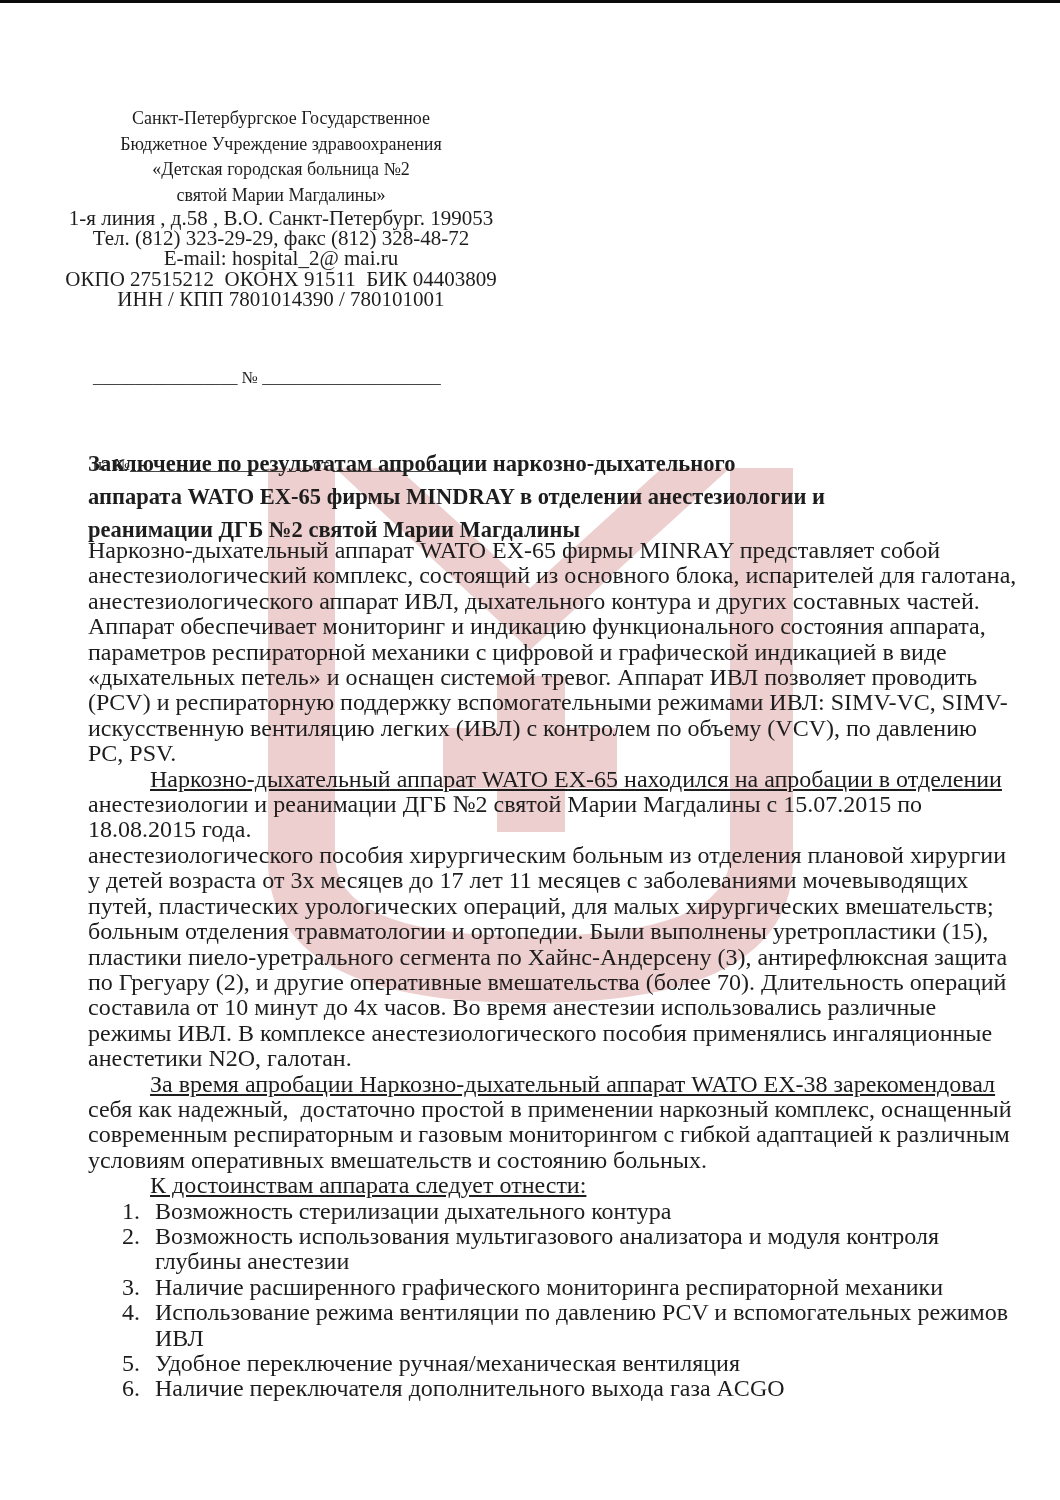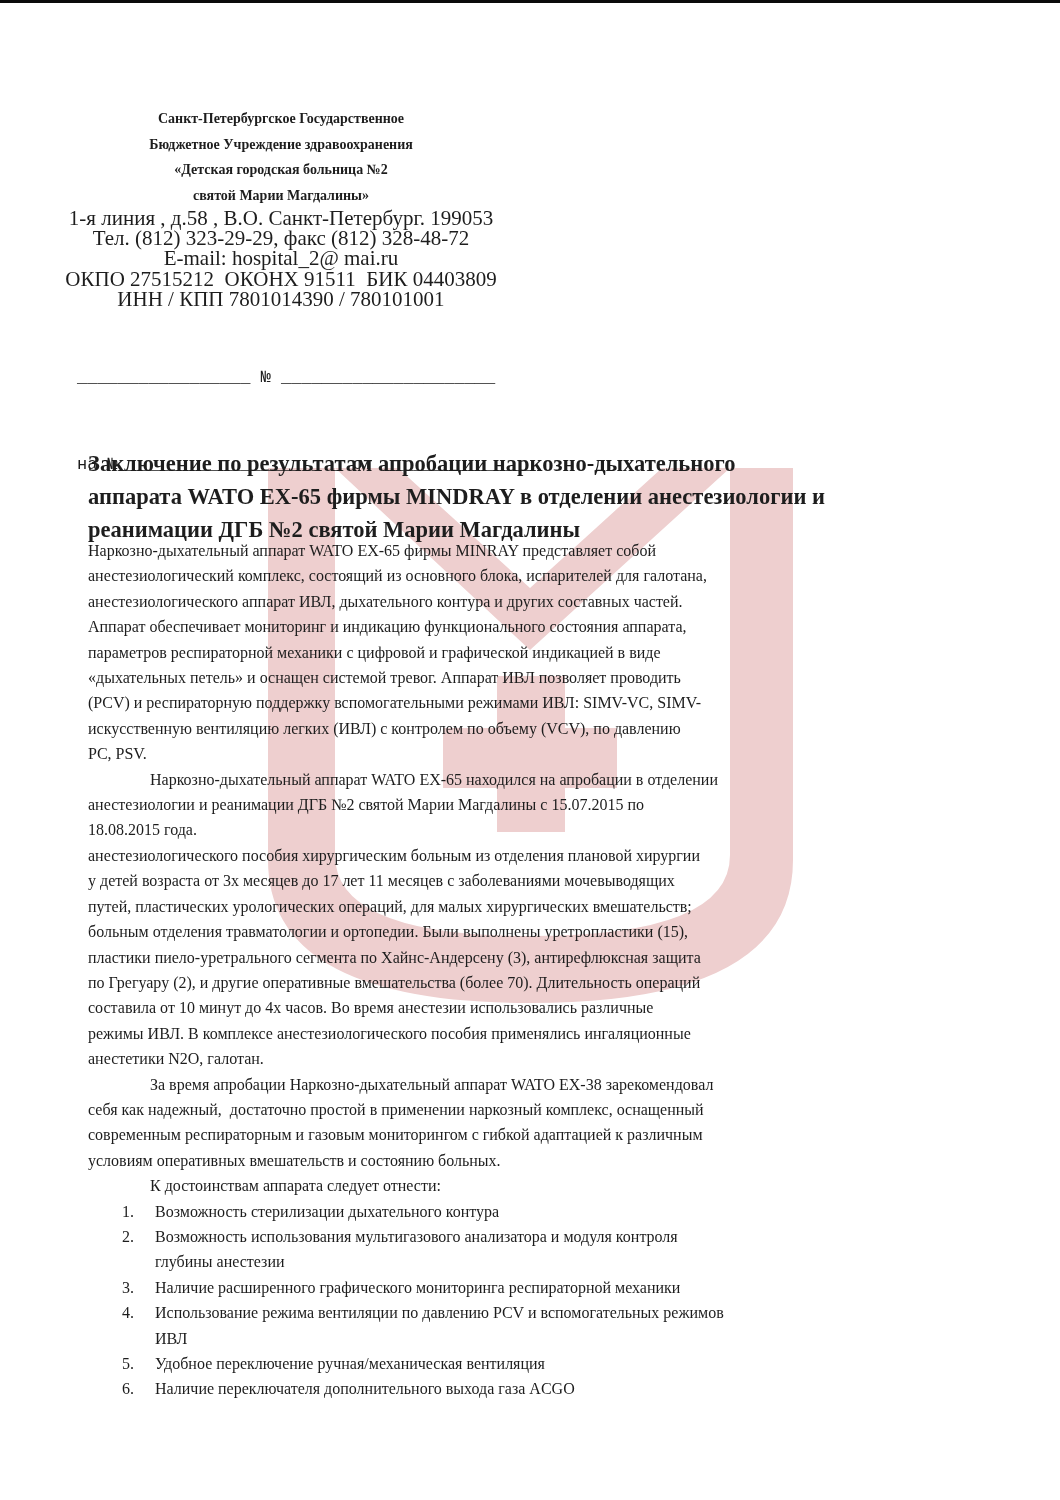--- a/index.html
+++ b/index.html
@@ -2,30 +2,30 @@
 <html><head>
 <meta charset="utf-8">
 <style>
   html,body{margin:0;padding:0;background:#888;}
   .page{position:relative;width:1060px;height:1500px;background:#ffffff;overflow:hidden;
         font-family:"Liberation Serif","DejaVu Serif",serif;color:#1d1d1d;}
   .top-edge{position:absolute;left:0;top:0;width:100%;height:3px;background:#0b0b0b;}
   .watermark{position:absolute;left:0;top:0;z-index:0;pointer-events:none;}
   .content{position:absolute;left:0;top:0;width:100%;height:100%;z-index:1;}
   .letterhead{position:absolute;left:65px;top:106px;width:432px;text-align:center;}
-  .lh-bold{font-weight:bold;font-size:14px;line-height:25.5px;white-space:pre-wrap;}
+  .lh-bold{font-weight:normal;font-size:18px;line-height:25.5px;white-space:pre-wrap;}
   .lh-small{font-size:21px;line-height:20.2px;white-space:pre-wrap;}
-  .refs{position:absolute;left:77px;top:305px;font-size:17px;line-height:29px;white-space:pre-wrap;font-family:Liberation Mono, monospace;}
+  .refs{position:absolute;left:93px;top:305px;font-size:17px;line-height:29px;white-space:pre-wrap;}
   .title{position:absolute;left:88px;top:399px;width:900px;font-weight:bold;
          font-size:22.5px;line-height:33px;margin-top:48px;}
   .title .tline{white-space:pre;}
-  .bodytext{position:absolute;left:88px;top:538px;width:880px;font-size:16px;line-height:25.4px;}
+  .bodytext{position:absolute;left:88px;top:538px;width:880px;font-size:24px;line-height:25.4px;}
   .para{margin:0;}
   .line{white-space:pre;}
-  .indent{padding-left:62px;}
+  .indent{padding-left:62px;text-decoration:underline;}
   .list-item{position:relative;padding-left:67px;}
   .list-item .num{position:absolute;left:34px;top:0;}
 </style>
 </head>
 <body>
 
 <div class="page">
 
   <div class="top-edge"></div>
 

